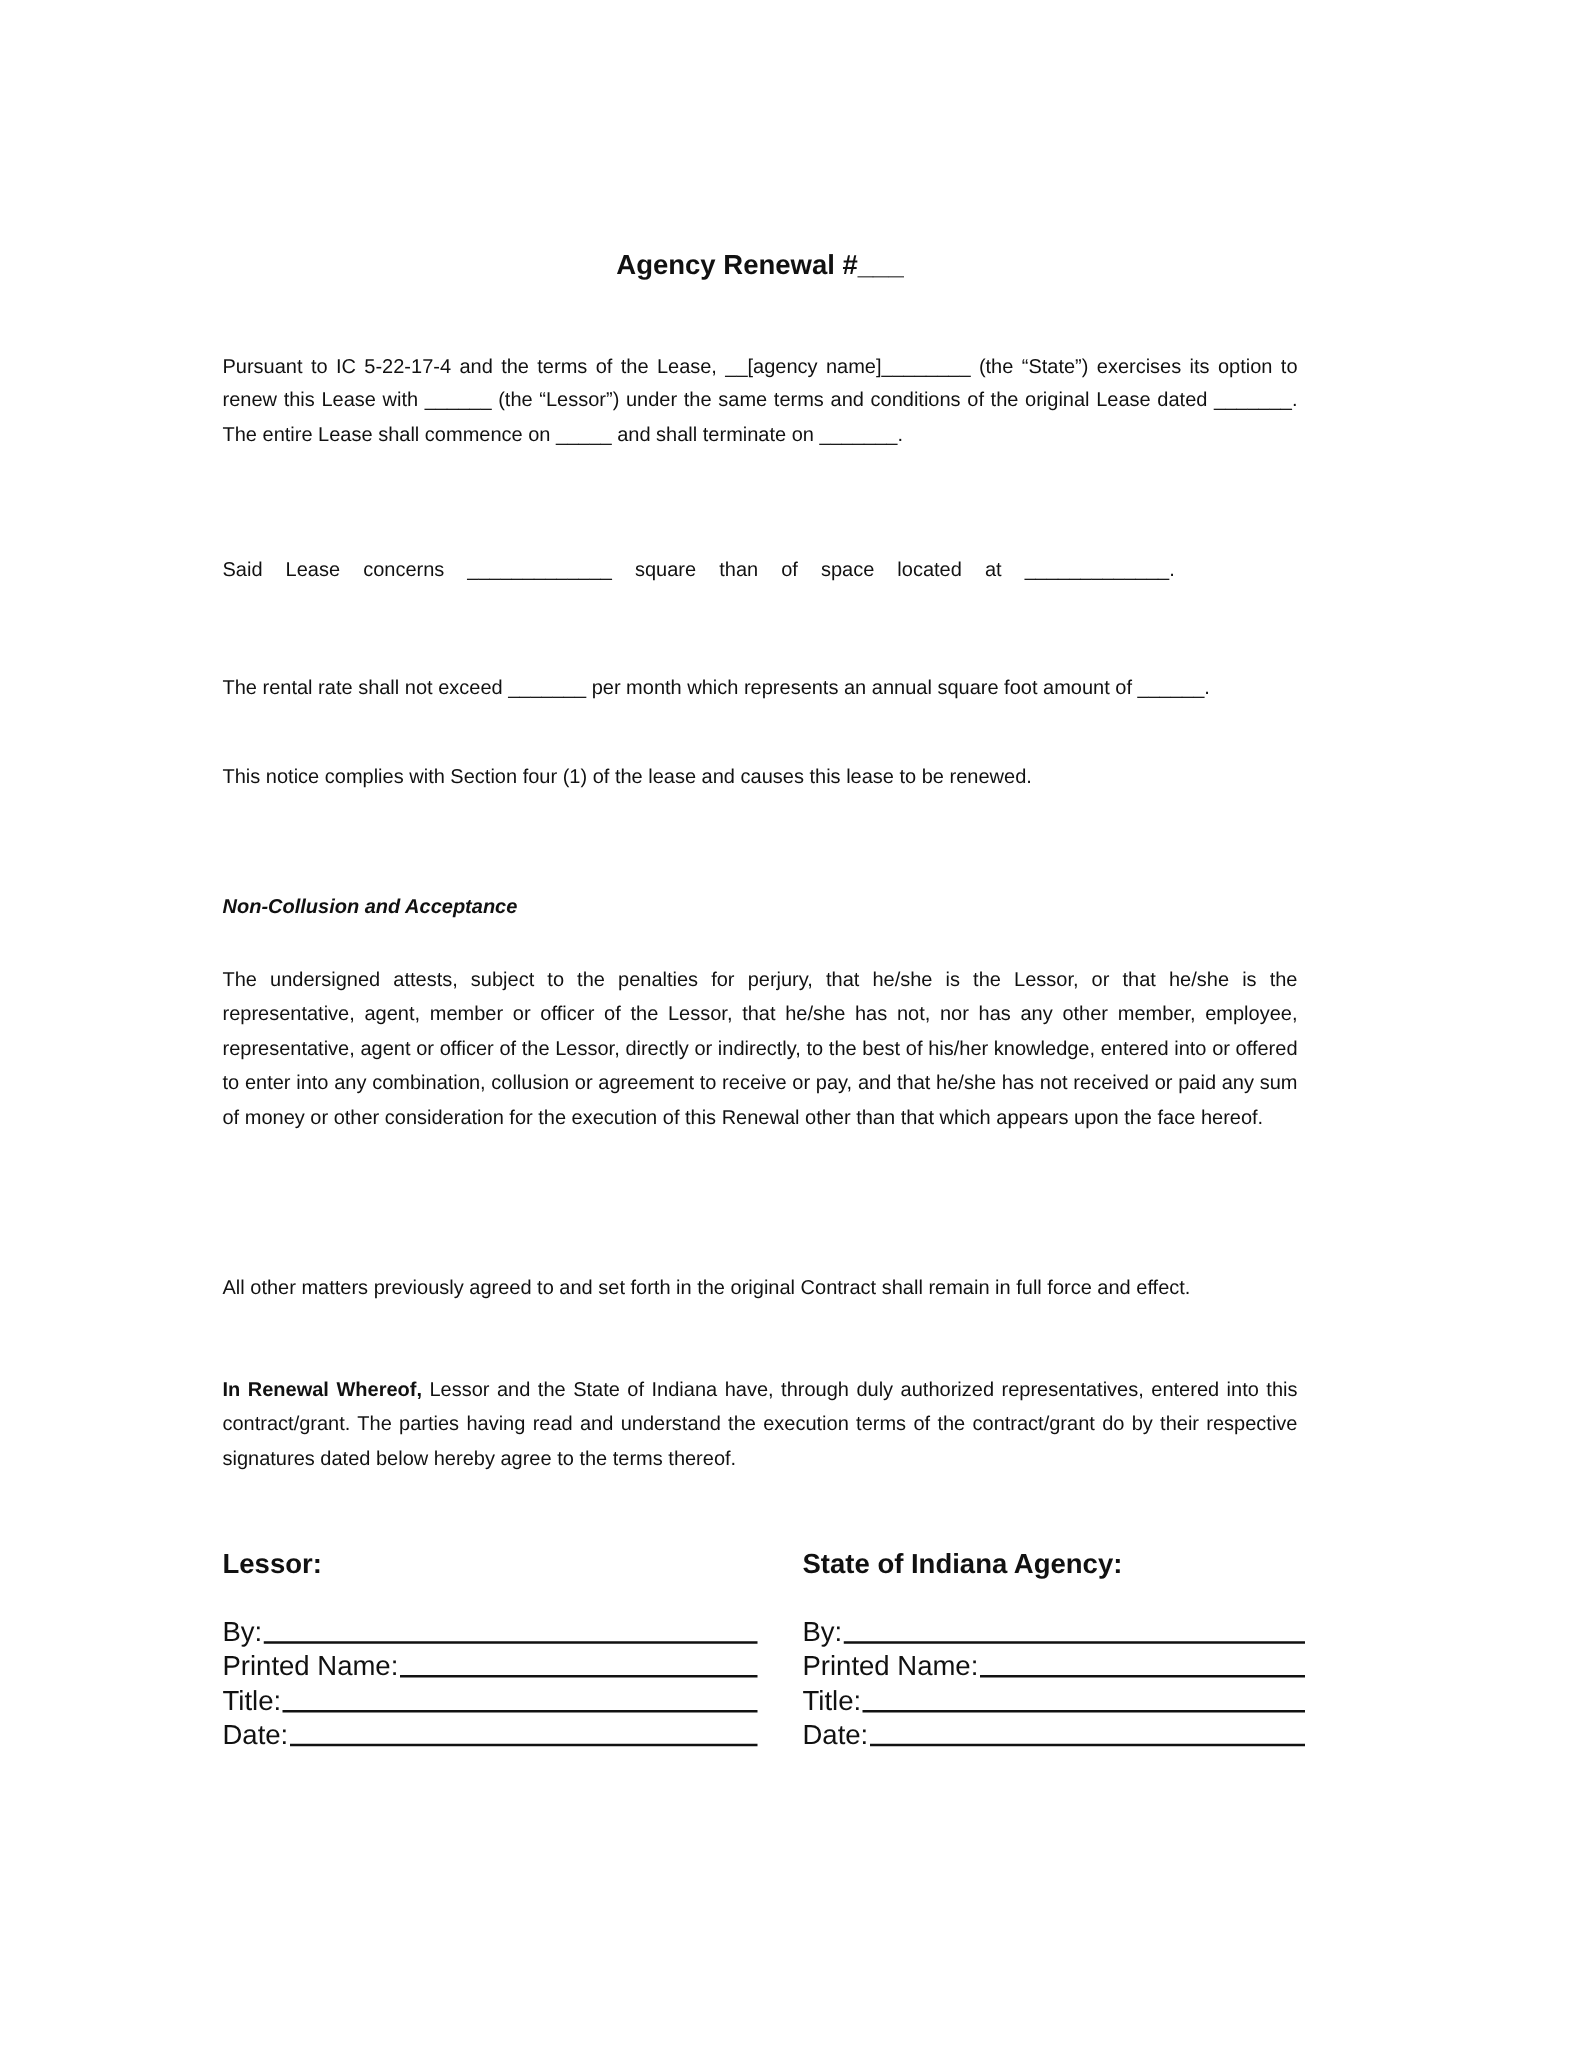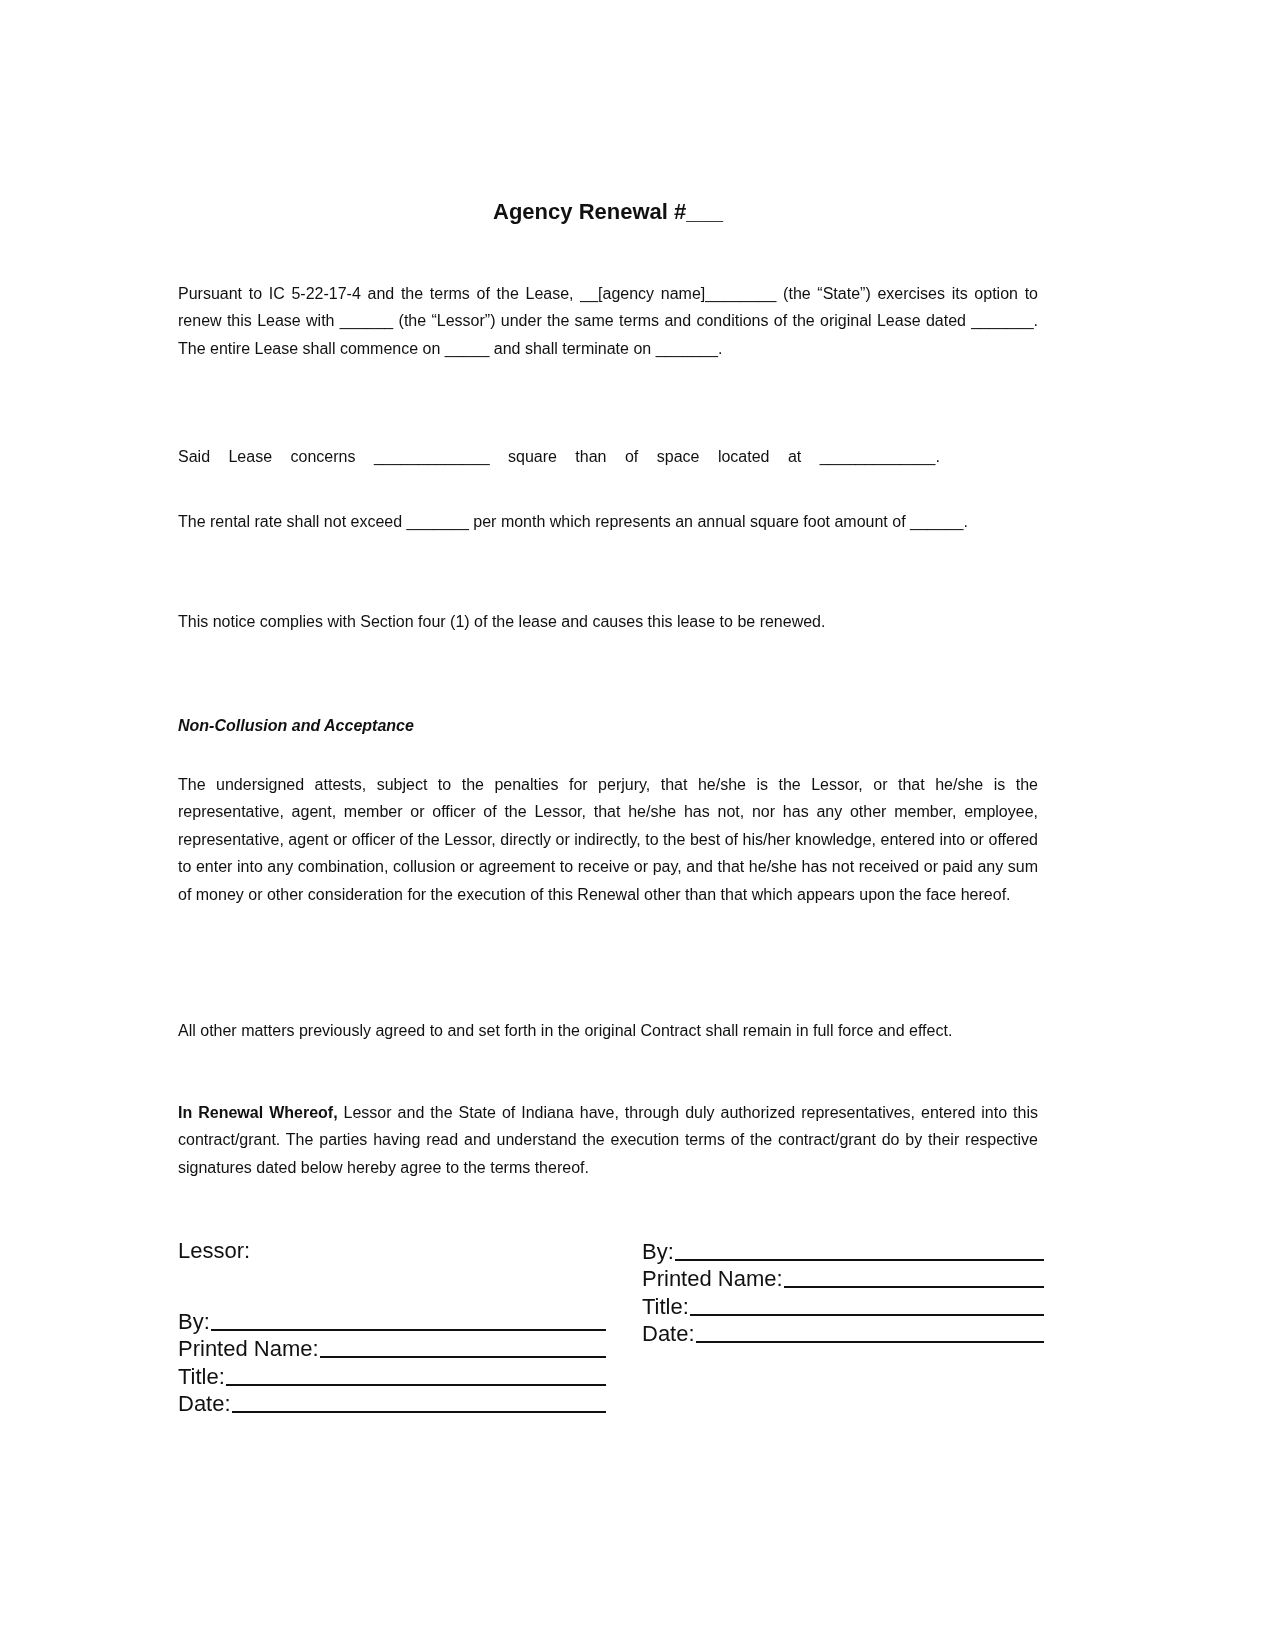--- a/index.html
+++ b/index.html
@@ -5,34 +5,34 @@
   html, body { margin: 0; padding: 0; background: #ffffff; }
   body { width: 1275px; height: 1650px; position: relative; overflow: hidden;
          font-family: "Liberation Sans", sans-serif; color: #111; }
   .page { position: absolute; left: 178px; top: 0; width: 860px; }
   .title { position: absolute; top: 199px; left: 0; width: 860px; text-align: center;
            font-weight: bold; font-size: 22px; }
   .para { position: absolute; left: 0; width: 860px; font-size: 16px; line-height: 27.4px;
           text-align: justify; text-align-last: left; }
   .heading { position: absolute; left: 0; font-size: 16px; font-weight: bold; font-style: italic; }
   .sig-col { position: absolute; top: 1238px; width: 410px; font-size: 22px; }
-  .sig-col .h { font-weight: normal; margin-bottom: 44px; }
+  .sig-col .h { font-weight: bold; margin-bottom: 28px; }
   .sig-line { line-height: 27.4px; white-space: nowrap; display: flex; }
   .sig-line .u { flex: 1; border-bottom: 2px solid #111; height: 21px; margin-left: 1px; }
   b { font-weight: bold; }
 </style>
 </head>
 <body>
 
 <div class="page">
   <div class="title">Agency Renewal #___</div>
 
   <div class="para" style="top:280px">Pursuant to IC 5-22-17-4 and the terms of the Lease, __[agency name]________ (the “State”) exercises its option to renew this Lease with ______ (the “Lessor”) under the same terms and conditions of the original Lease dated _______.  The entire Lease shall commence on  _____ and shall terminate on _______.</div>
   <div class="para" style="top:443px; word-spacing:14px;">Said Lease concerns _____________ square than of space located at _____________.</div>
-  <div class="para" style="top:508px">The rental rate shall not exceed _______ per month which represents an annual square foot amount of ______.</div>
+  <div class="para" style="top:537px">The rental rate shall not exceed _______ per month which represents an annual square foot amount of ______.</div>
   <div class="para" style="top:608px">This notice complies with Section four (1) of the lease and causes this lease to be renewed.</div>
 
   <div class="heading" style="top:717px">Non-Collusion and Acceptance</div>
 
   <div class="para" style="top:771px">The undersigned attests, subject to the penalties for perjury, that he/she is the Lessor, or that he/she is the representative, agent, member or officer of the Lessor, that he/she has not, nor has any other member, employee, representative, agent or officer of the Lessor, directly or indirectly, to the best of his/her knowledge, entered into or offered to enter into any combination, collusion or agreement to receive or pay, and that he/she has not received or paid any sum of money or other consideration for the execution of this Renewal other than that which appears upon the face hereof.</div>
   <div class="para" style="top:1017px">All other matters previously agreed to and set forth in the original Contract shall remain in full force and effect.</div>
   <div class="para" style="top:1099px"><b>In Renewal Whereof,</b><span> Lessor and the State of Indiana have, through duly authorized representatives, entered into this contract/grant.  The parties having read and understand the execution terms of the contract/grant do by their respective signatures dated below hereby agree to the terms thereof.</span></div>
 
   <div class="sig-col" style="left:0; width:428px;">
     <div class="h">Lessor:</div>
@@ -48,20 +48,21 @@
         <span>Title:</span>
         <span class="u"></span>
       </div>
     <div class="sig-line">
         <span>Date:</span>
         <span class="u"></span>
       </div>
   </div>
 
   <div class="sig-col" style="left:464px; width:402px;">
+    <div class="h">State of Indiana Agency:</div>
     <div class="sig-line">
         <span>By:</span>
         <span class="u"></span>
       </div>
     <div class="sig-line">
         <span>Printed Name:</span>
         <span class="u"></span>
       </div>
     <div class="sig-line">
         <span>Title:</span>

